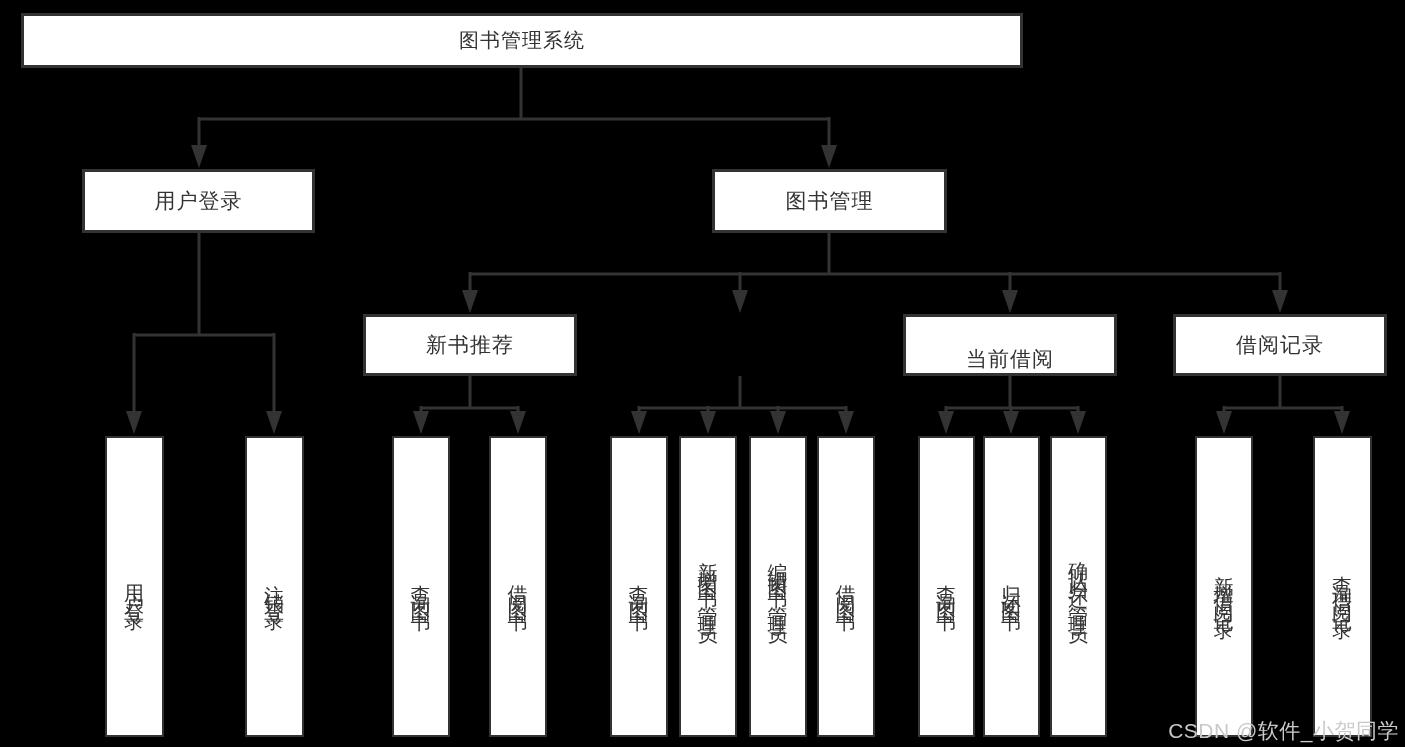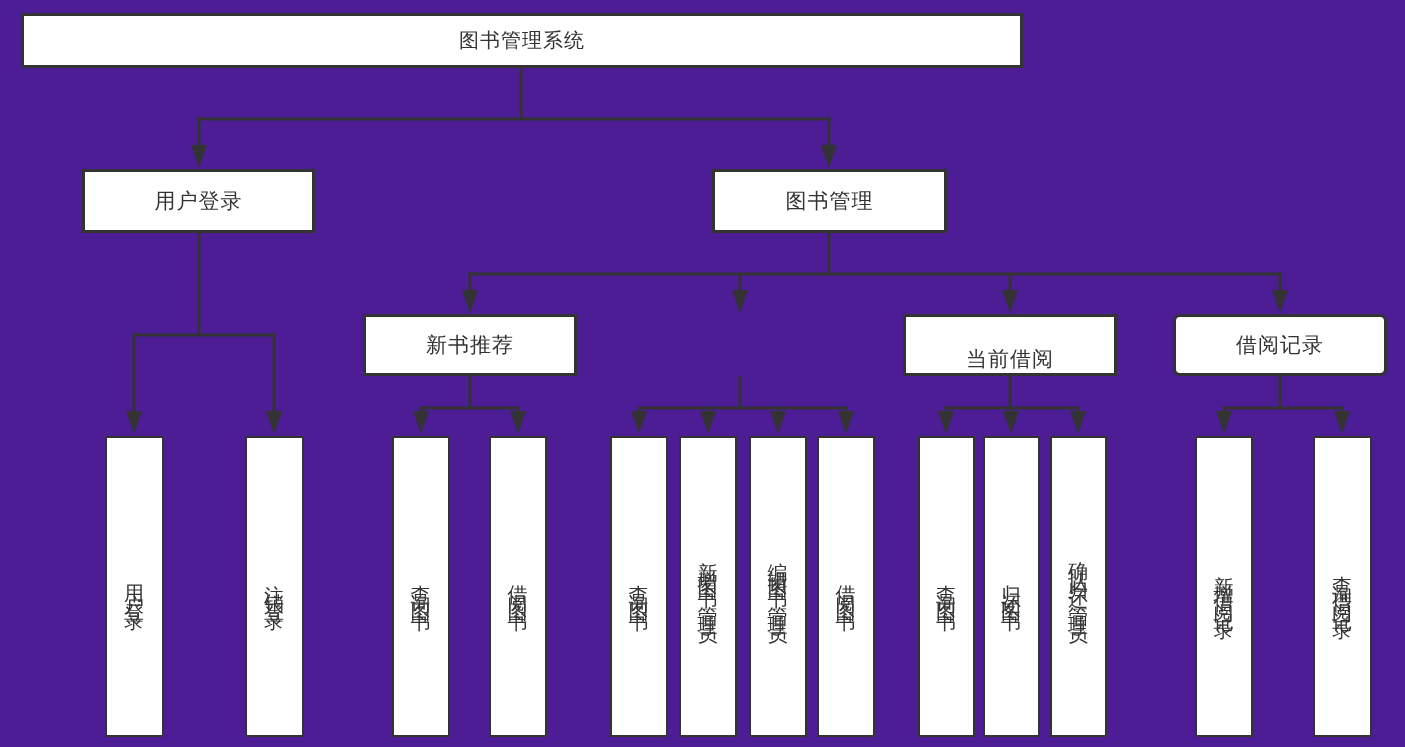--- a/index.html
+++ b/index.html
@@ -4,21 +4,21 @@
 <style>
   html, body {
     margin: 0;
     padding: 0;
     background: #ffffff;
   }
   #canvas {
     position: relative;
     width: 1405px;
     height: 747px;
-    background: #4c1d95;
+    background: #000000;
     font-family: "Liberation Sans", "DejaVu Sans", sans-serif;
     color: #333333;
     overflow: hidden;
   }
   #connector-layer {
     position: absolute;
     left: 0;
     top: 0;
     width: 1405px;
     height: 747px;
@@ -147,21 +147,21 @@
   <div class="box l2-box" style="left:712px; width:235px;justify-content:center;">
     <span>图书管理</span>
   </div>
 
   <div class="box l3-box" style="left:363px;">
     <span>新书推荐</span>
   </div>
   <div class="box l3-box" style="left:903px;align-items:flex-end;">
     <span>当前借阅</span>
   </div>
-  <div class="box l3-box" style="left:1173px;border-radius:7px;">
+  <div class="box l3-box" style="left:1173px;">
     <span>借阅记录</span>
   </div>
 
   <div class="box leaf" style="left:105px; width:59px;">
     <span class="vtext">用户登录</span>
   </div>
   <div class="box leaf" style="left:245px; width:59px;">
     <span class="vtext">注销登录</span>
   </div>
 
@@ -195,14 +195,15 @@
     <span class="vtext">确认归还（管理员）</span>
   </div>
 
   <div class="box leaf" style="left:1195px; width:58px;">
     <span class="vtext">新增借阅记录</span>
   </div>
   <div class="box leaf" style="left:1313px; width:59px;">
     <span class="vtext">查询借阅记录</span>
   </div>
 
+  <div id="watermark">CSDN @软件_小贺同学</div>
 
 </div>
 
 </body></html>

